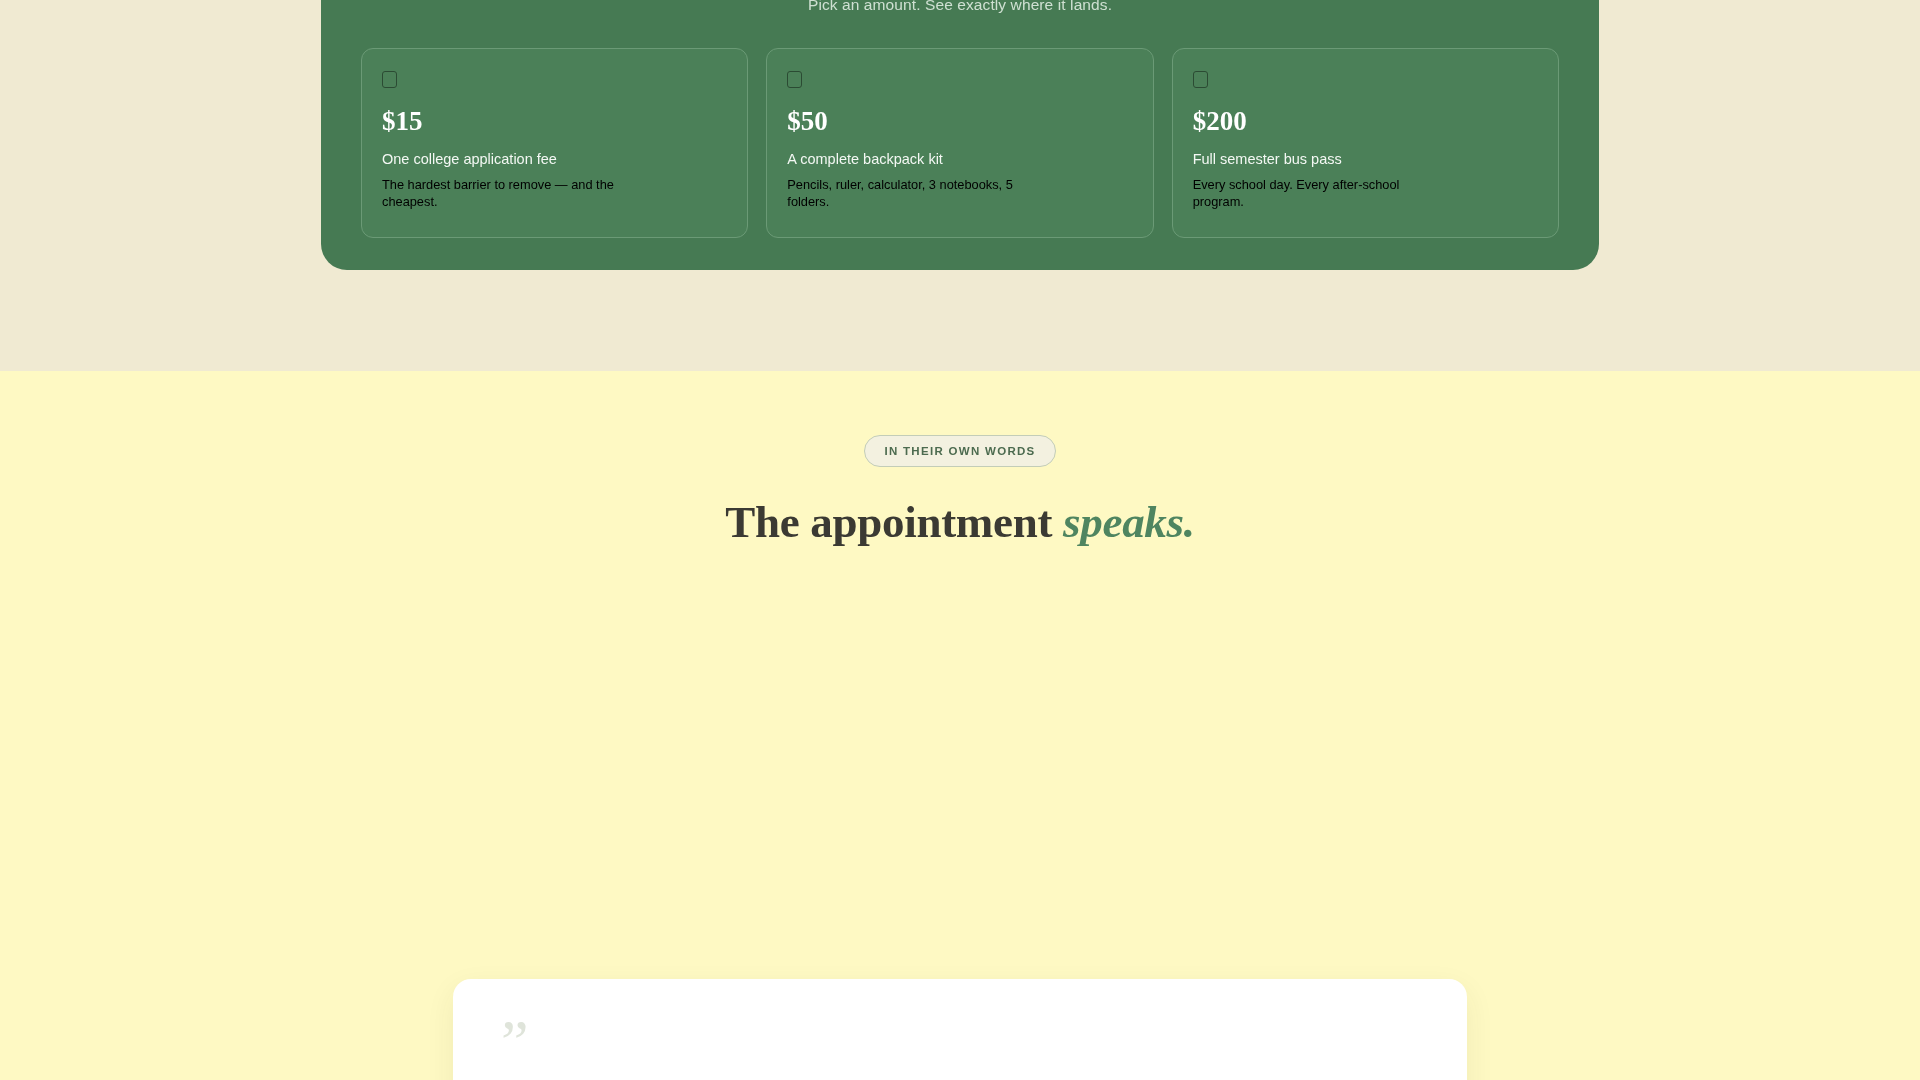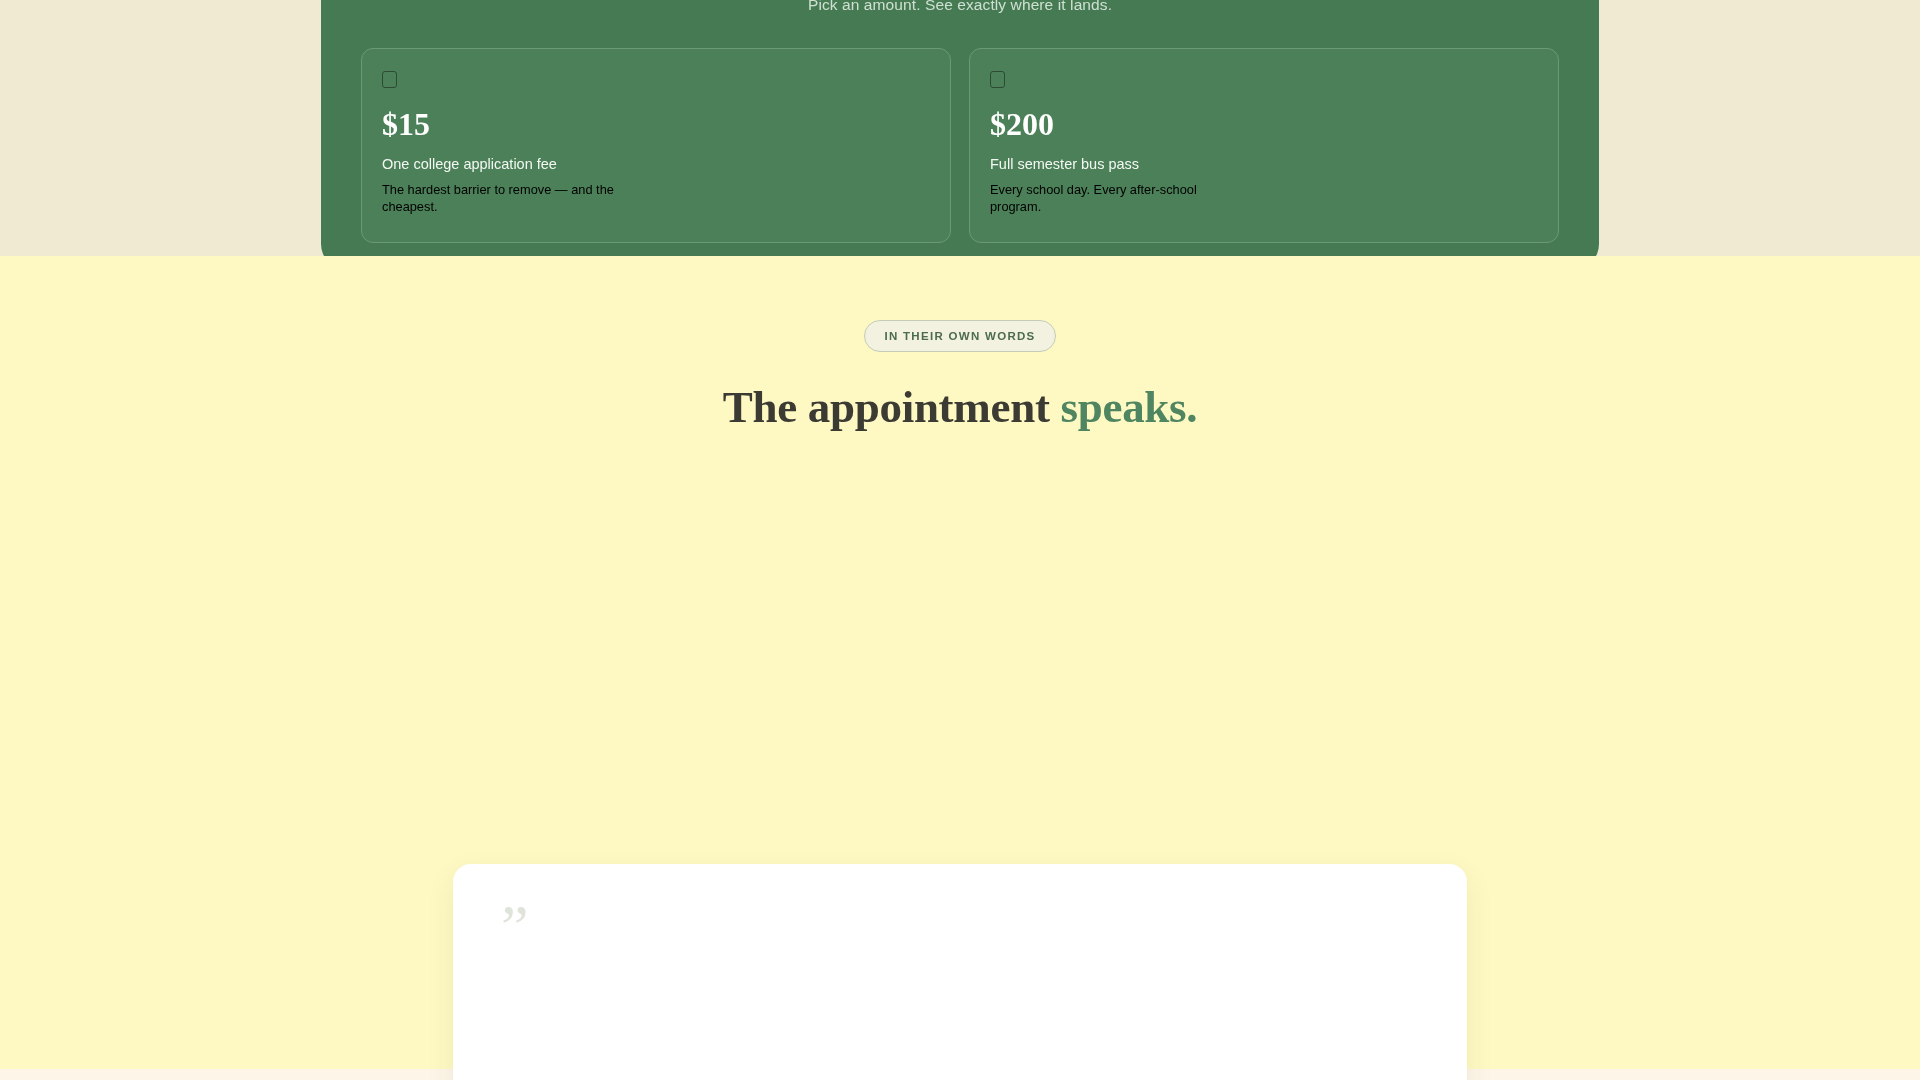--- a/index.html
+++ b/index.html
@@ -10,21 +10,21 @@
   }
   body {
     font-family: "Liberation Sans", sans-serif;
     background: #fdf6e8;
   }
 
   
   .band-top {
     background: #f0ead2;
     padding-top: 0;
-    height: 256px;
+    height: 371px;
     position: relative;
   }
 
   .donate-panel {
     position: absolute;
     left: 321px;
     top: -200px;
     width: 1278px;
     height: 470px;
     background: #467a53;
@@ -58,21 +58,21 @@
     min-height: 188px;
   }
   .tier-ico {
     width: 15px; height: 17px;
     border: 1.4px solid #2b4b33;
     border-radius: 3px;
     margin-bottom: 16px;
   }
   .tier-amount {
     font-family: "Liberation Serif", serif;
-    font-size: 32px;
+    font-size: 27px;
     font-weight: bold;
     color: #ffffff;
     line-height: 1;
     margin-bottom: 16px;
     margin-top: 20px;
   }
   .tier-title {
     font-size: 14.5px;
     font-weight: normal;
     color: #f4f8f4;
@@ -111,20 +111,21 @@
   .section-title {
     text-align: center;
     font-family: "Liberation Serif", serif;
     font-size: 45px;
     color: #3b3a33;
     margin-top: 29px;
     letter-spacing: -.3px;
   }
   .section-title .accent {
     color: #4f8560;
+    font-style: italic;
   }
 
   .quote-card {
     position: absolute;
     left: 453px;
     top: 608px;
     width: 1014px;
     min-height: 480px;
     background: #ffffff;
     border-radius: 18px;
@@ -152,20 +153,26 @@
 
     <div class="tier-row">
 
       <div class="tier-card">
         <div class="tier-ico"></div>
         <div class="tier-amount">$15</div>
         <div class="tier-title">One college application fee</div>
         <div class="tier-desc">The hardest barrier to remove — and the cheapest.</div>
       </div>
 
+      <div class="tier-card">
+        <div class="tier-ico"></div>
+        <div class="tier-amount">$50</div>
+        <div class="tier-title">A complete backpack kit</div>
+        <div class="tier-desc">Pencils, ruler, calculator, 3 notebooks, 5 folders.</div>
+      </div>
 
 
       <div class="tier-card">
         <div class="tier-ico"></div>
         <div class="tier-amount">$200</div>
         <div class="tier-title">Full semester bus pass</div>
         <div class="tier-desc">Every school day. Every after-school program.</div>
       </div>
 
     </div>

